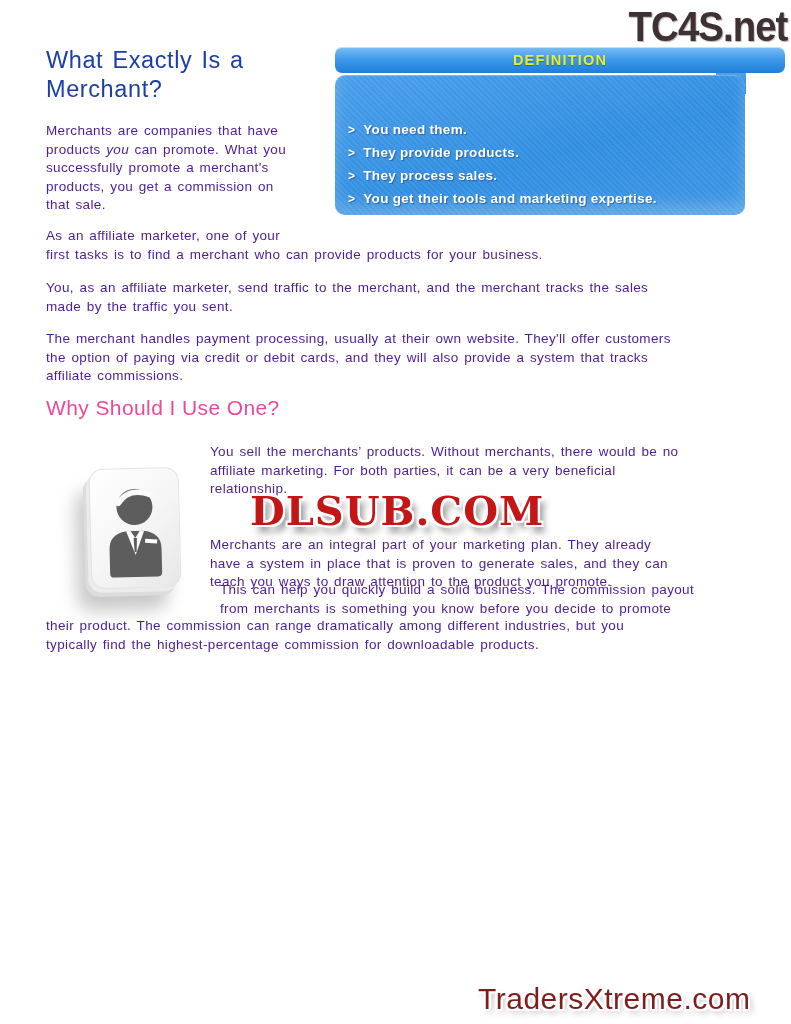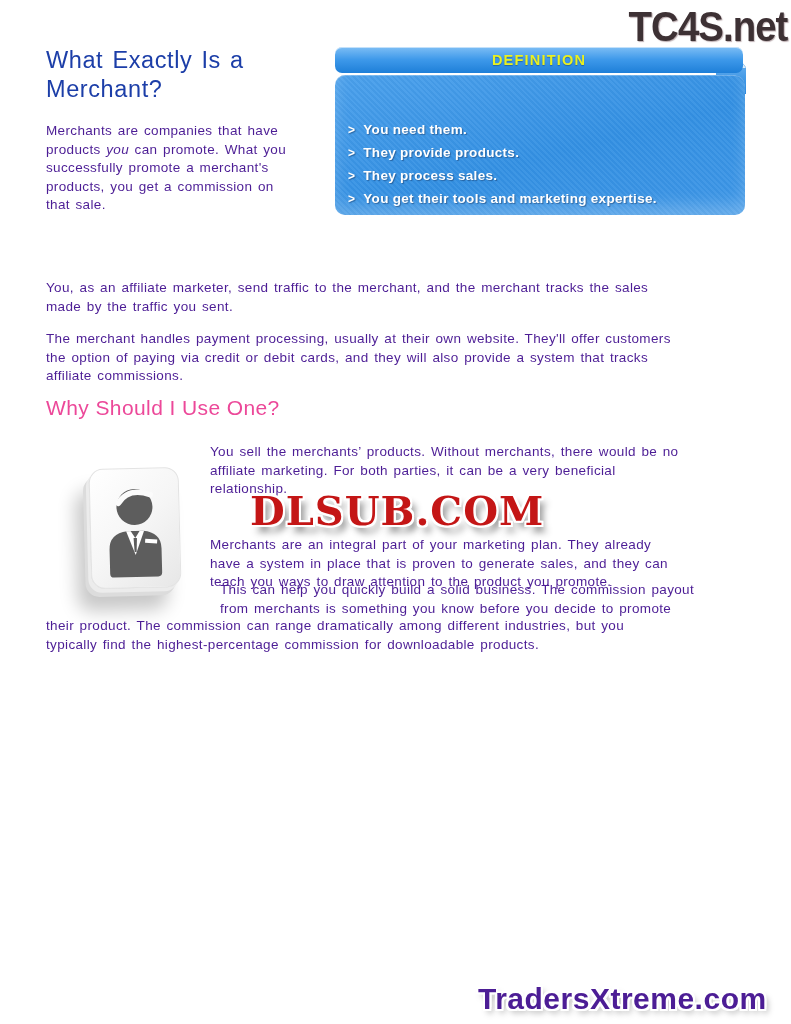--- a/index.html
+++ b/index.html
@@ -49,21 +49,21 @@
     letter-spacing: -1px;
     transform: scaleY(1.08) scaleX(0.96);
     transform-origin: top right;
     text-shadow: 1px 1px 1px rgba(120,90,95,0.5);
   }
 
   
   .defbox { left: 335px; top: 47px; width: 410px; height: 168px; }
   .def-header {
     position: absolute; left: 0; top: 0;
-    width: 408px; height: 26px;
+    width: 450px; height: 26px;
     border-radius: 7px;
     background: linear-gradient(180deg, #7dbef5 0%, #3e99ea 48%, #1e7fd8 100%);
     box-shadow: inset 0 1px 0 rgba(255,255,255,0.55);
     text-align: center;
     z-index: 2;
   }
   .def-header-label {
     display: inline-block;
     line-height: 26px;
     font-size: 14.5px;
@@ -146,23 +146,23 @@
       2px 0 0 #ffffff, -2px 0 0 #ffffff, 0 2px 0 #ffffff, 0 -2px 0 #ffffff,
       2px 2px 0 #ffffff, -2px -2px 0 #ffffff, 2px -2px 0 #ffffff, -2px 2px 0 #ffffff,
       5px 7px 7px rgba(0,0,0,0.45);
     z-index: 10;
   }
 
   
   .wm-traders {
     left: 478px; top: 982px;
     font-size: 30px;
-    font-weight: 700;
+    font-weight: 400;
     letter-spacing: 0.5px;
-    color: #4c1d95;
+    color: #7f1d1d;
     text-shadow:
       2px 0 0 #ffffff, -2px 0 0 #ffffff, 0 2px 0 #ffffff, 0 -2px 0 #ffffff,
       2px 2px 0 #ffffff, -2px -2px 0 #ffffff, 2px -2px 0 #ffffff, -2px 2px 0 #ffffff,
       3px 4px 6px rgba(0,0,0,0.35);
   }
 
   .ital { font-style: italic; }
 </style>
 </head>
 <body>
@@ -204,20 +204,22 @@
   </div>
 
   <div class="abs bodytext" style="left:46px; top:122px;">
     <div>Merchants are companies that have</div>
     <div><span>products </span><span class="ital">you</span><span> can promote. What you</span></div>
     <div class="plines">successfully promote a merchant's
 products, you get a commission on
 that sale.</div>
   </div>
 
+  <div class="abs bodytext plines" style="left:46px; top:227px;">As an affiliate marketer, one of your
+first tasks is to find a merchant who can provide products for your business.</div>
 
   <div class="abs bodytext plines" style="left:46px; top:279px;">You, as an affiliate marketer, send traffic to the merchant, and the merchant tracks the sales
 made by the traffic you sent.</div>
 
   <div class="abs bodytext plines" style="left:46px; top:330px;">The merchant handles payment processing, usually at their own website. They'll offer customers
 the option of paying via credit or debit cards, and they will also provide a system that tracks
 affiliate commissions.</div>
 
   <div class="abs h2">Why Should I Use One?</div>
 

